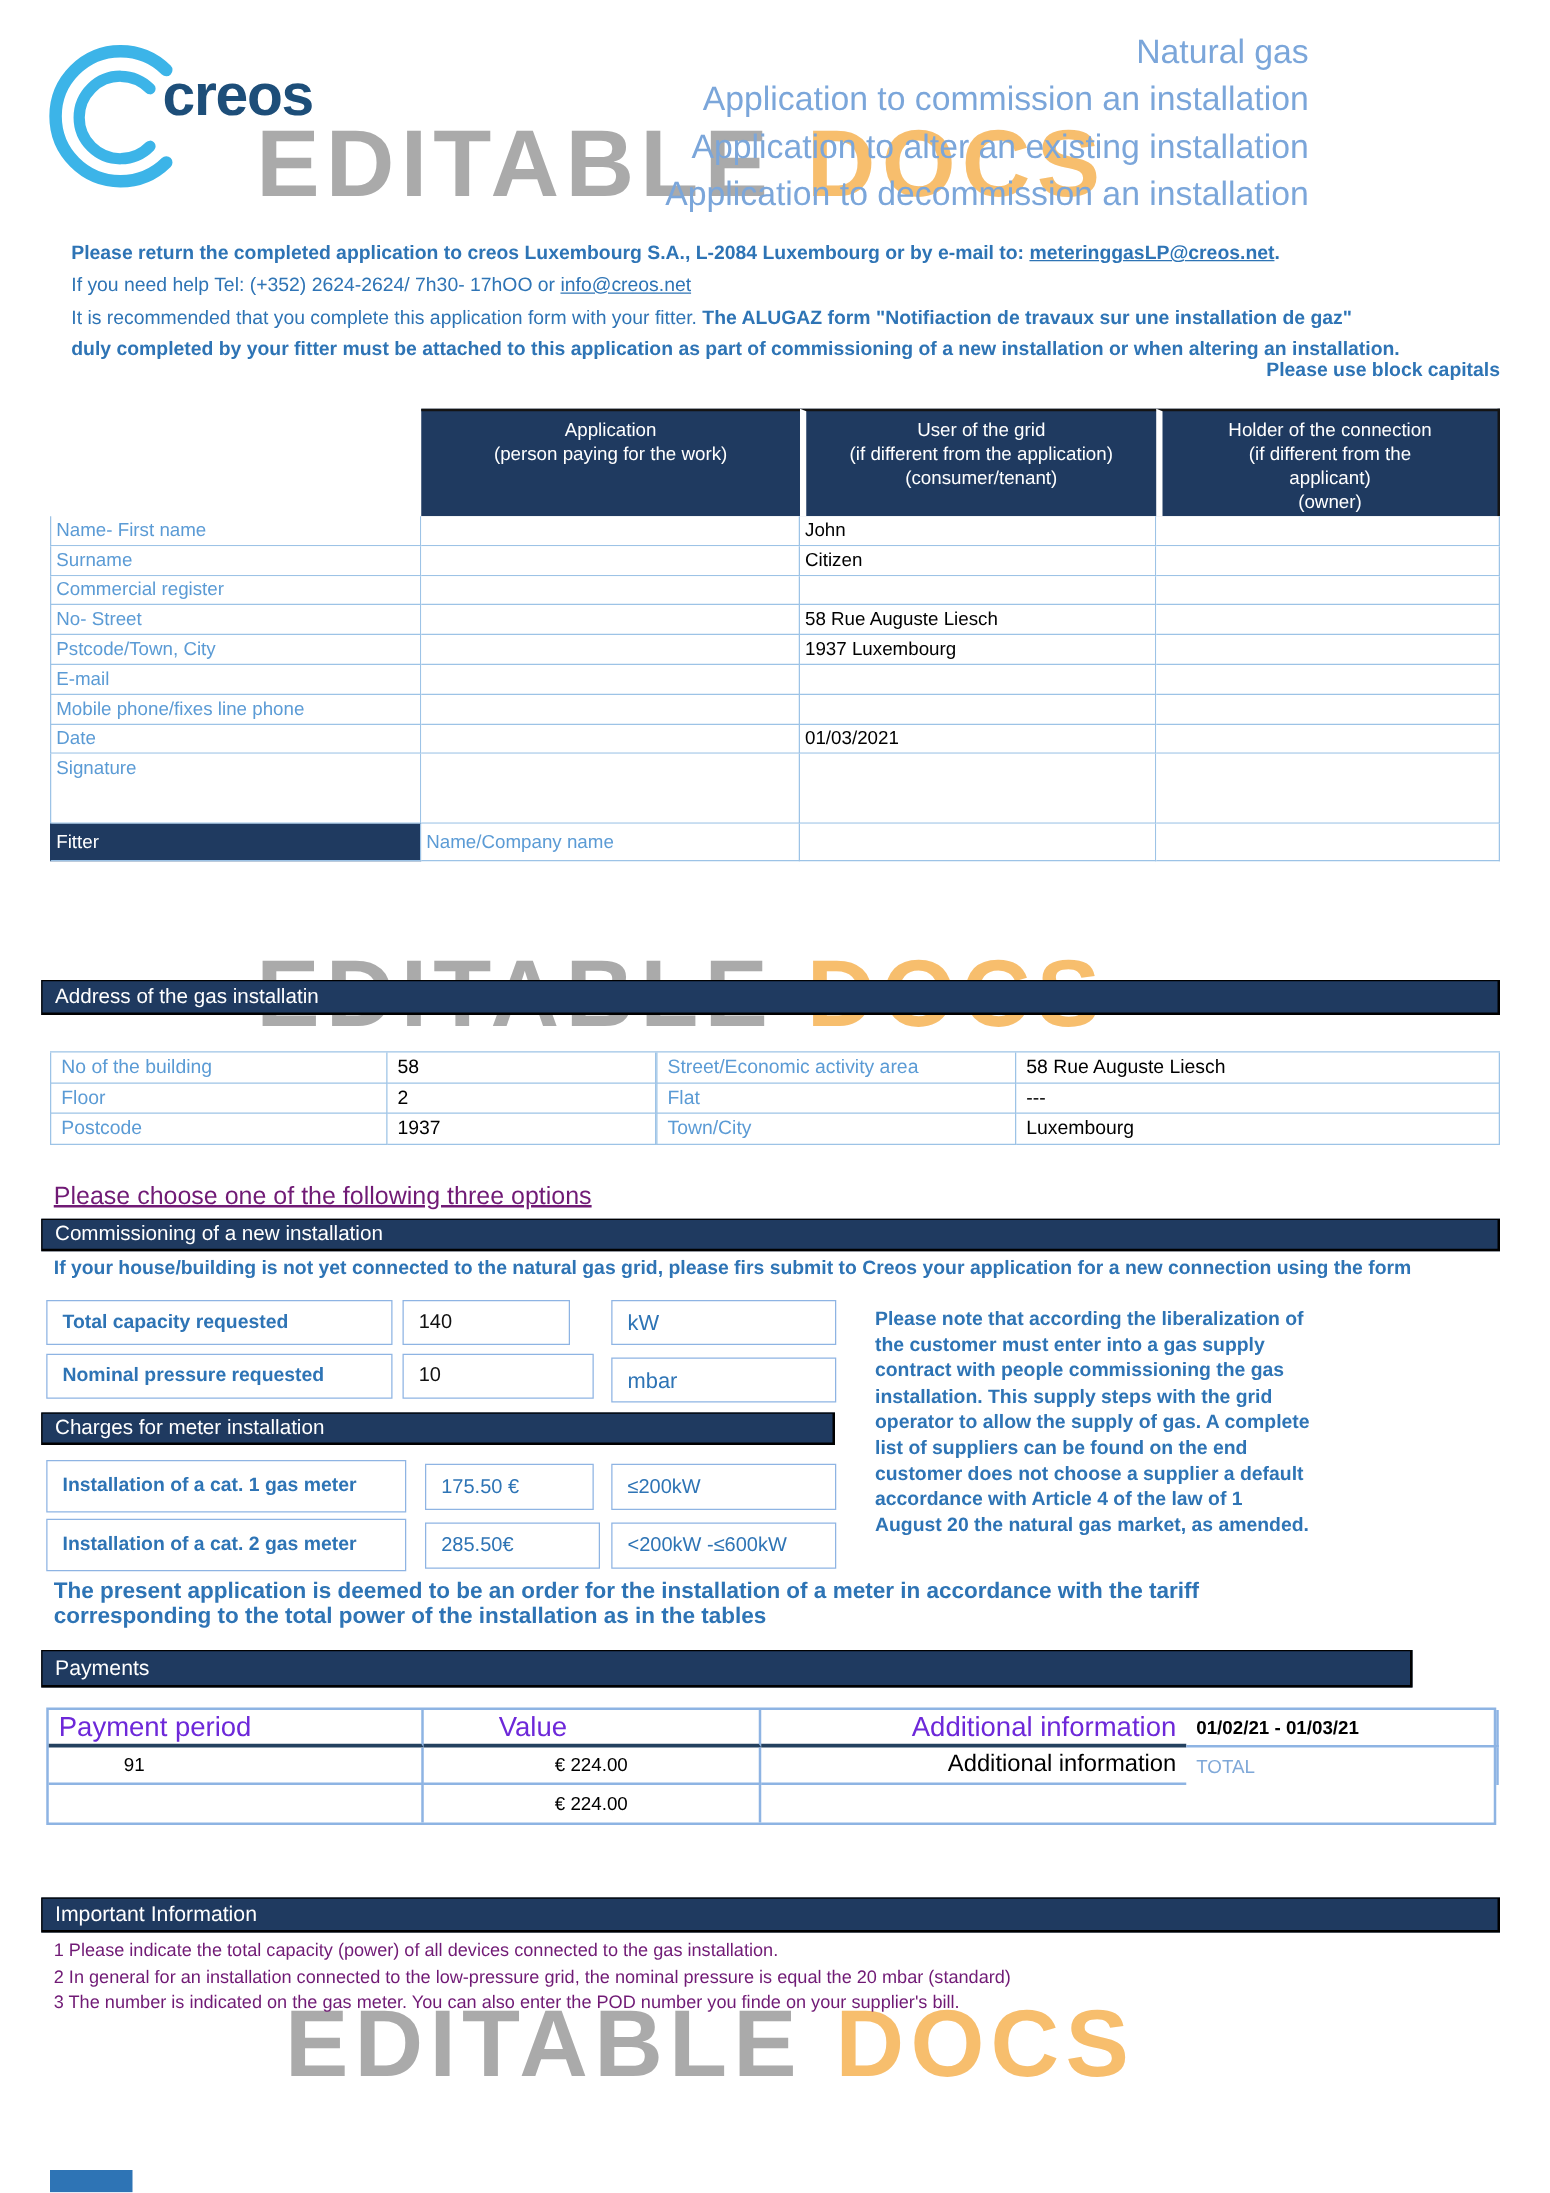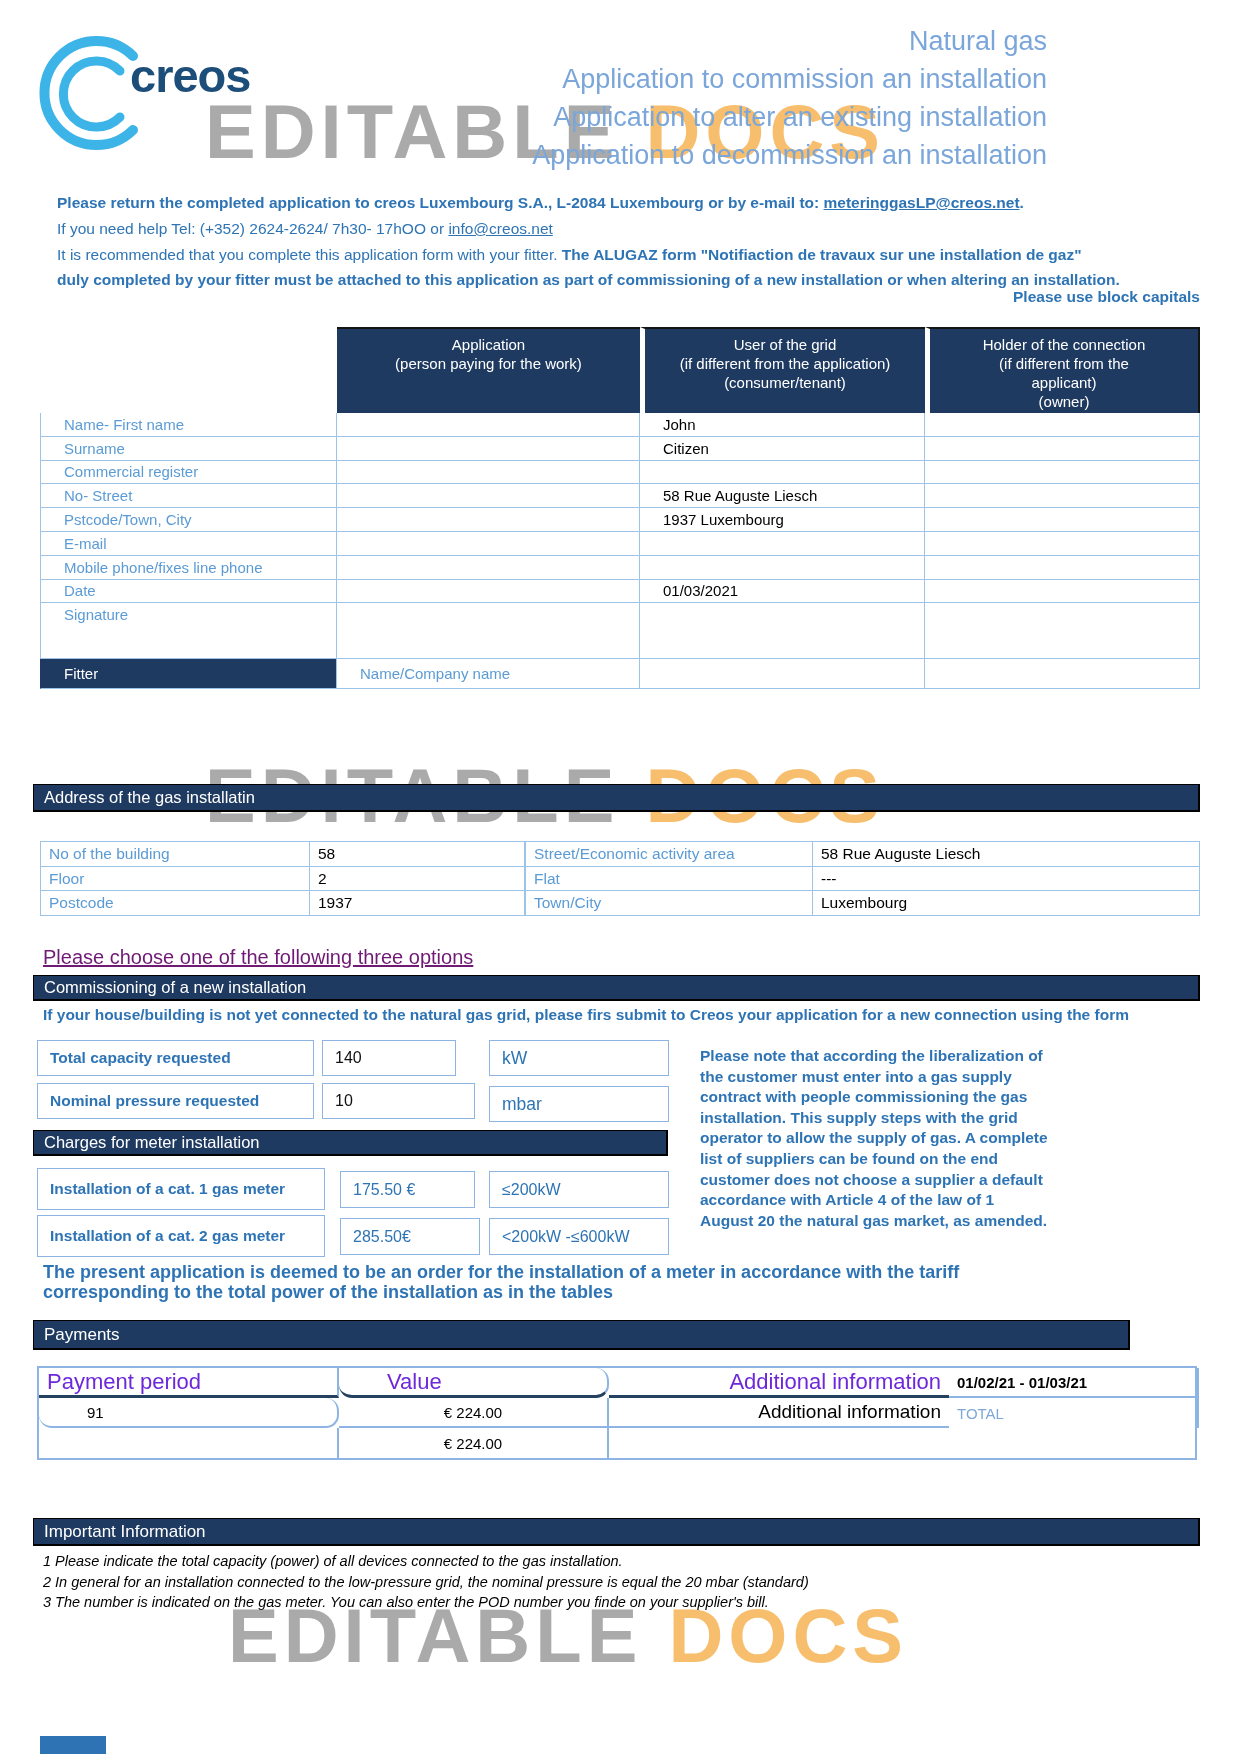--- a/index.html
+++ b/index.html
@@ -24,21 +24,21 @@
   #intro{position:absolute;left:57px;top:190px;width:1143px;color:#2e74b5;font-size:15.5px;line-height:25.8px;}
   .b{font-weight:bold;}
   a.lnk{color:#2e74b5;text-decoration:underline;font-weight:bold;}
   a.lnk2{color:#2e74b5;text-decoration:underline;font-weight:normal;}
   #blockcap{position:absolute;right:40px;top:288px;color:#2e74b5;font-size:15.5px;font-weight:bold;}
 
   
   #apptable{position:absolute;left:40px;top:327px;width:1160px;display:grid;
             grid-template-columns:297px 303px 285px 275px;font-size:15px;}
   #apptable .c{border-right:1px solid #9dc3e6;border-bottom:1px solid #9dc3e6;
-               box-sizing:border-box;padding:1px 23px;display:flex;align-items:center;
+               box-sizing:border-box;padding:1px 4px;display:flex;align-items:center;
                min-height:23.8px;background:#fff;color:#000;}
   #apptable .lab{color:#5b9bd5;border-left:1px solid #9dc3e6;}
   #apptable .hblank{background:transparent;border:none;}
   #apptable .h{background:#1f3a60;color:#fff;text-align:center;white-space:pre-line;
                display:flex;align-items:flex-start;justify-content:center;
                padding:6px 6px;height:86px;box-sizing:border-box;line-height:19px;
                border-top:2px solid #141414;border-right:none;border-bottom:none;}
   #apptable .h.gapL{border-left:5px solid #fff;}
   #apptable .h.endR{border-right:2px solid #141414;}
   #apptable .sig{min-height:56px;align-items:flex-start;padding-top:3px;}
@@ -79,28 +79,28 @@
   
   #paytable{position:absolute;left:37px;top:1366px;width:1160px;display:grid;
             grid-template-columns:300px 270px 340px 250px;
             border:2px solid #8eb4e3;box-sizing:border-box;}
   #paytable .c{box-sizing:border-box;display:flex;align-items:center;min-height:30px;
                border-bottom:2px solid #8eb4e3;padding:0 8px;font-size:15px;color:#000;}
   #paytable .vline{border-right:2px solid #8eb4e3;}
   #paytable .ph{color:#6d28d9;font-size:22px;min-height:28px;border-bottom:3px solid #24415f;}
   #paytable .ctr{justify-content:center;}
   #paytable .rgt{justify-content:flex-end;}
-  #paytable .ind{padding-left:48px;border-radius:13px;}
+  #paytable .ind{padding-left:60px;}
   #paytable .last{border-bottom:none;}
   #paytable .period{font-weight:bold;}
   #paytable .addinfo{font-size:19px;}
   #paytable .tot{color:#7fa8d8;}
 
   
-  #impitems{position:absolute;left:43px;top:1551px;color:#000000;font-size:14.5px;line-height:20.5px;font-style:italic;}
+  #impitems{position:absolute;left:43px;top:1551px;color:#701a75;font-size:14.5px;line-height:20.5px;}
 
   #stub{position:absolute;left:40px;top:1736px;width:66px;height:18px;background:#2e74b5;}
 </style>
 </head>
 <body>
 
 <div id="page">
 
   <div class="wm" style="left:205px;top:88px;"><span class="g">EDITABLE</span> <span class="o">DOCS</span></div>
   <div class="wm" style="left:205px;top:752px;"><span class="g">EDITABLE</span> <span class="o">DOCS</span></div>

